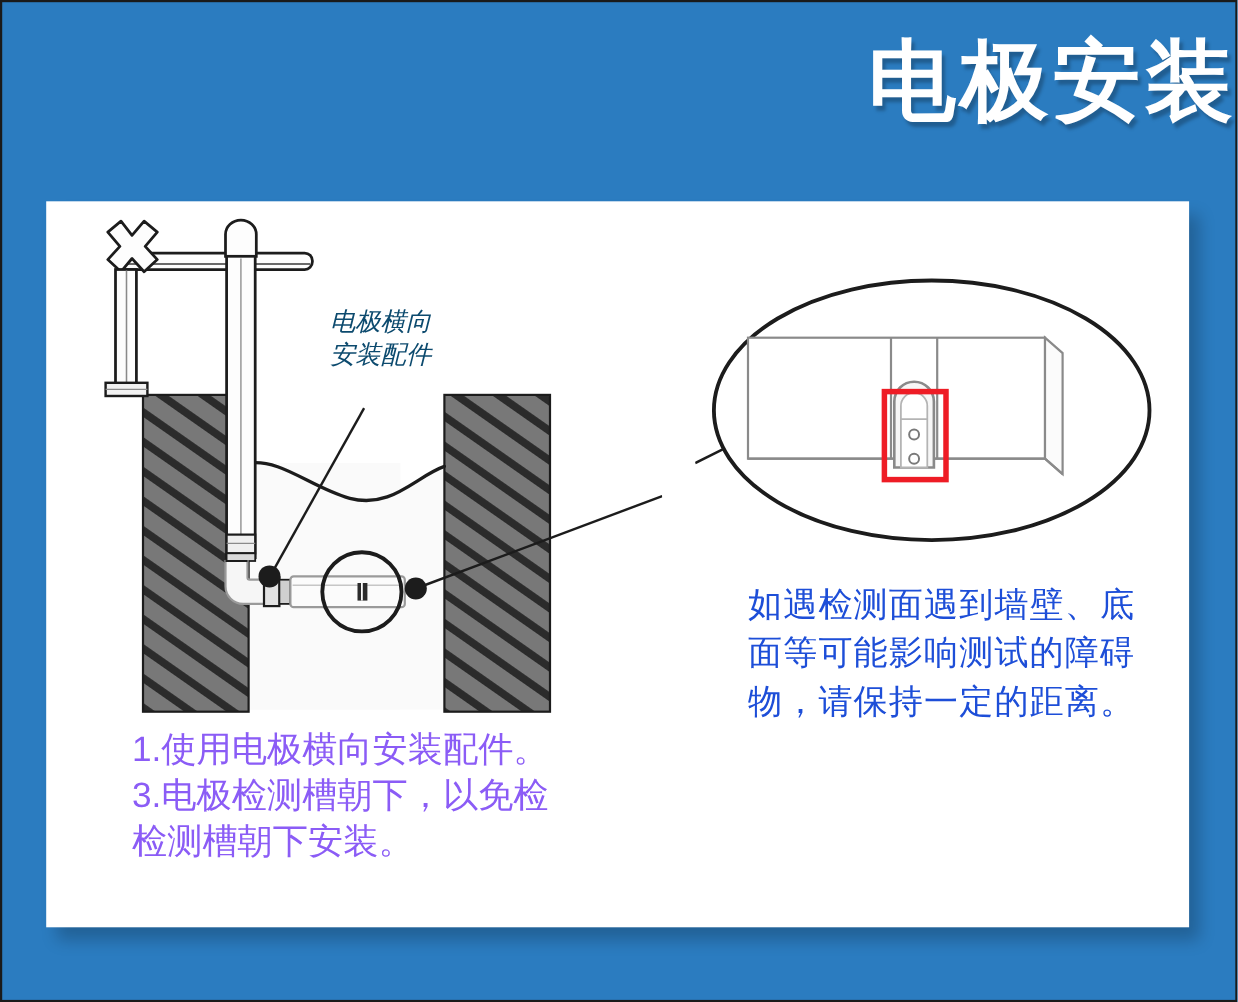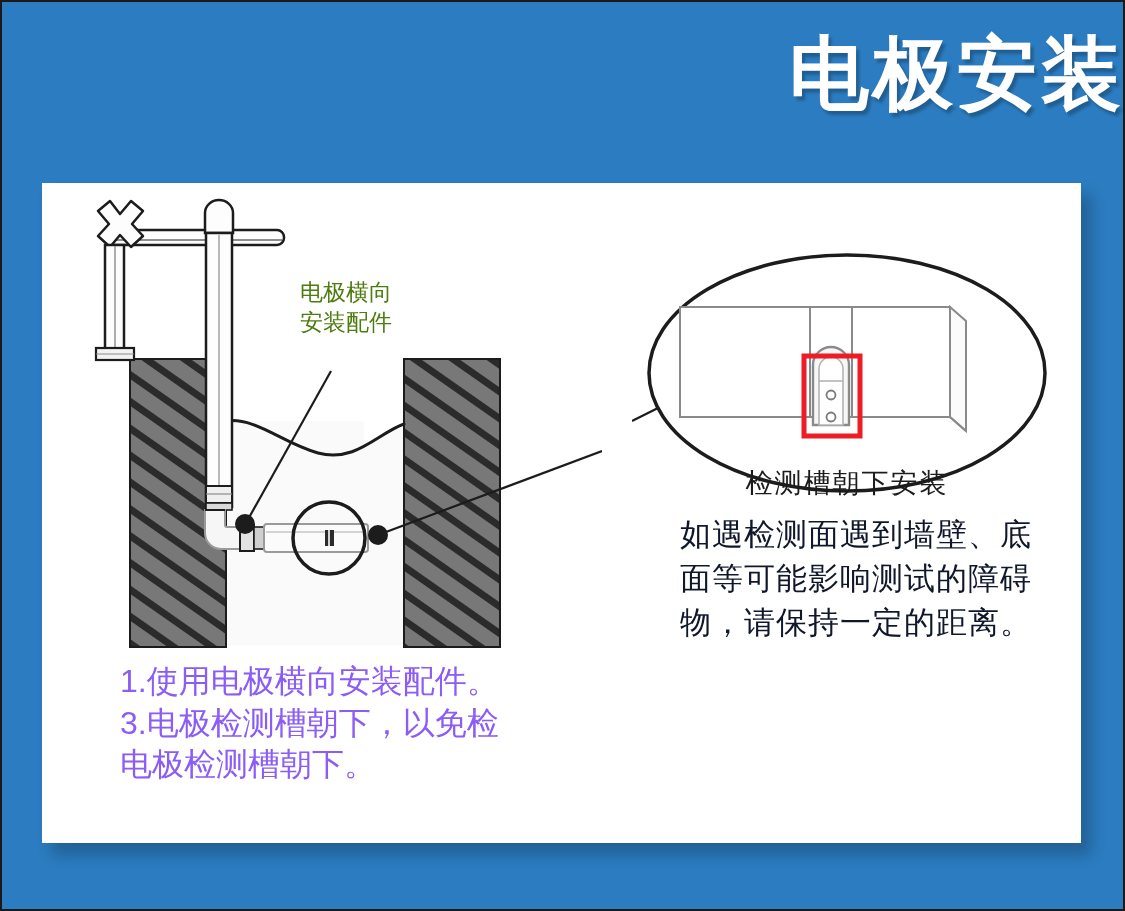--- a/index.html
+++ b/index.html
@@ -40,28 +40,28 @@
     color:#8b5cf6;font-size:32px;line-height:1.30;
     letter-spacing:0px;
   }
   .caption-left div{white-space:nowrap;}
 
   .caption-ellipse{
     position:absolute;left:590px;top:282px;width:430px;
     text-align:center;color:#1c1c1c;font-size:27px;letter-spacing:2px;
   }
   .paragraph-right{
-    position:absolute;left:638px;top:330px;width:352px;
-    color:#0f172a;font-size:31px;line-height:1.42;
+    position:absolute;left:638px;top:345px;width:352px;
+    color:#1d4ed8;font-size:31px;line-height:1.42;
     text-align:justify;text-align-last:left;
     letter-spacing:1px;
   }
   .label-fitting{
     position:absolute;left:258px;top:95px;width:170px;
-    color:#4d7c0f;font-size:23px;line-height:1.30;
+    color:#0c4a6e;font-size:23px;line-height:1.30;font-style:italic;
   }
   svg{display:block;}
 </style>
 </head>
 <body>
 
 <div class="page-frame"></div>
 
 <div class="title">电极安装</div>
 
@@ -171,25 +171,24 @@
         <path d="M 187 182 L 187 126 A 12 12 0 0 1 211 126 L 211 182 Z" fill="#ffffff" stroke="#b4b4b4" stroke-width="1.6"></path>
         <line x1="187" y1="138" x2="211" y2="138" stroke="#b4b4b4" stroke-width="1.6"></line>
         <circle cx="199" cy="152" r="4.5" fill="#ffffff" stroke="#7a7a7a" stroke-width="1.8"></circle>
         <circle cx="199" cy="174" r="4.5" fill="#ffffff" stroke="#7a7a7a" stroke-width="1.8"></circle>
       </g>
 
       <rect x="172" y="113" width="56" height="80" fill="none" stroke="#ee1c25" stroke-width="5"></rect>
     </svg>
   </div>
 
-  <div class="caption-ellipse">检测槽朝下安装</div>
 
   <div class="paragraph-right">如遇检测面遇到墙壁、底面等可能影响测试的障碍物，请保持一定的距离。</div>
 
   <div class="caption-left">
     <div>1.使用电极横向安装配件。</div>
     <div>3.电极检测槽朝下，以免检</div>
-    <div>电极检测槽朝下。</div>
+    <div>检测槽朝下安装。</div>
   </div>
 
 </div>
 
 <div class="page-border"></div>
 
 </body></html>

